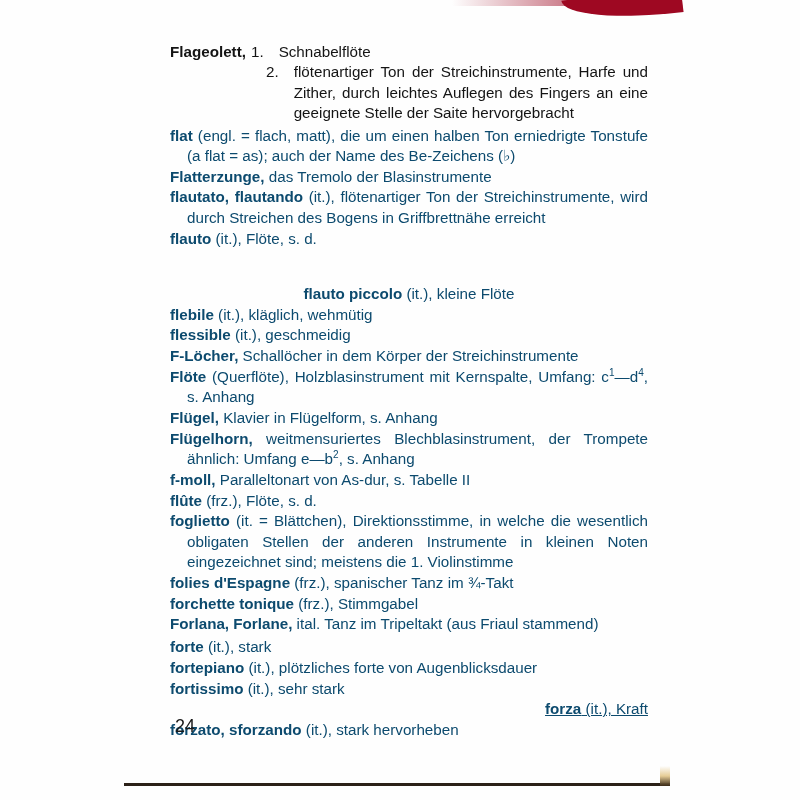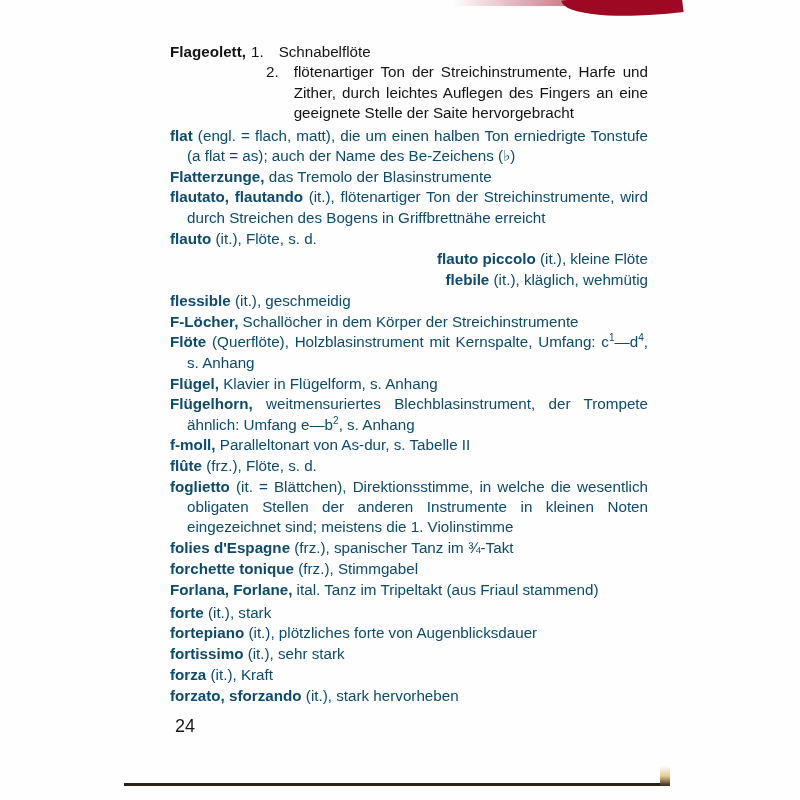--- a/index.html
+++ b/index.html
@@ -162,23 +162,23 @@
   </div>
 
   <p class="entry spaced"><span class="headword">flat</span><span> (engl. = flach, matt), die um einen halben Ton erniedrigte Tonstufe (a flat = as); auch der Name des Be-Zeichens (</span><span class="flat-sym">♭</span><span>)</span></p>
 
   <p class="entry"><span class="headword">Flatterzunge,</span><span> das Tremolo der Blasinstrumente</span></p>
 
   <p class="entry"><span class="headword">flautato, flautando</span><span> (it.), flötenartiger Ton der Streichinstrumente, wird durch Streichen des Bogens in Griffbrettnähe erreicht</span></p>
 
   <p class="entry" style="text-align:left;"><span class="headword">flauto</span><span> (it.), Flöte, s. d.</span></p>
 
-  <p class="entry" style="text-align:right;"><span class="headword">flauto piccolo</span><span> (it.), kleine Flöte</span></p>
-
-  <p class="entry" style="text-align:right;"><span class="headword">flebile</span><span> (it.), kläglich, wehmütig</span></p>
+  <p class="entry" style="text-align:center;margin-top:35px;"><span class="headword">flauto piccolo</span><span> (it.), kleine Flöte</span></p>
+
+  <p class="entry" style="text-align:left;"><span class="headword">flebile</span><span> (it.), kläglich, wehmütig</span></p>
 
   <p class="entry" style="text-align:left;"><span class="headword">flessible</span><span> (it.), geschmeidig</span></p>
 
   <p class="entry" style="text-align:left;"><span class="headword">F-Löcher,</span><span> Schallöcher in dem Körper der Streichinstrumente</span></p>
 
   <p class="entry"><span class="headword">Flöte</span><span> (Querflöte), Holzblasinstrument mit Kernspalte, Umfang: c</span><sup>1</sup><span>—d</span><sup>4</sup><span>, s. Anhang</span></p>
 
   <p class="entry" style="text-align:left;"><span class="headword">Flügel,</span><span> Klavier in Flügelform, s. Anhang</span></p>
 
   <p class="entry"><span class="headword">Flügelhorn,</span><span> weitmensuriertes Blechblasinstrument, der Trompete ähnlich: Umfang e—b</span><sup>2</sup><span>, s. Anhang</span></p>
@@ -194,21 +194,21 @@
   <p class="entry" style="text-align:left;"><span class="headword">forchette tonique</span><span> (frz.), Stimmgabel</span></p>
 
   <p class="entry" style="text-align:left;"><span class="headword">Forlana, Forlane,</span><span> ital. Tanz im Tripeltakt (aus Friaul stammend)</span></p>
 
   <p class="entry spaced" style="text-align:left;"><span class="headword">forte</span><span> (it.), stark</span></p>
 
   <p class="entry" style="text-align:left;"><span class="headword">fortepiano</span><span> (it.), plötzliches forte von Augenblicksdauer</span></p>
 
   <p class="entry" style="text-align:left;"><span class="headword">fortissimo</span><span> (it.), sehr stark</span></p>
 
-  <p class="entry" style="text-align:left;"><span class="headword">forza</span><span>  (it.), Kraft</span></p>
+  <p class="entry" style="text-align:right;text-decoration:underline;"><span class="headword">forza</span><span>  (it.), Kraft</span></p>
 
   <p class="entry" style="text-align:left;"><span class="headword">forzato, sforzando</span><span> (it.), stark hervorheben</span></p>
 
 </div>
 
 <div id="page-number">24</div>
 
 <div class="bottom-rule"></div>
 <div class="bottom-rule-tick"></div>
 

